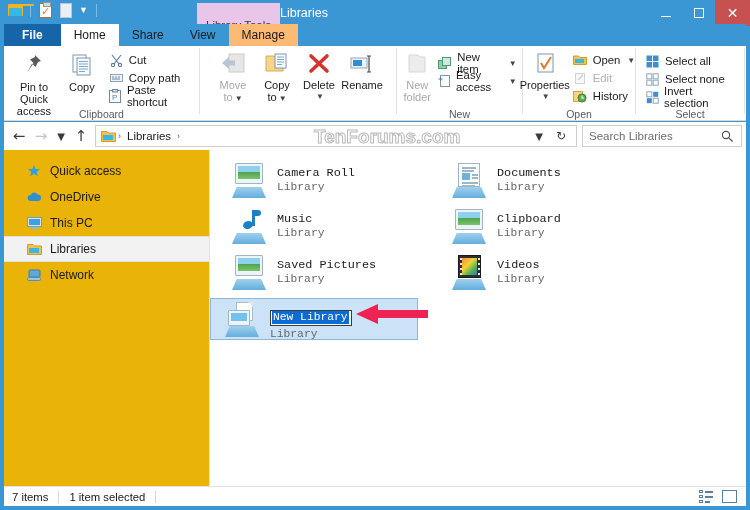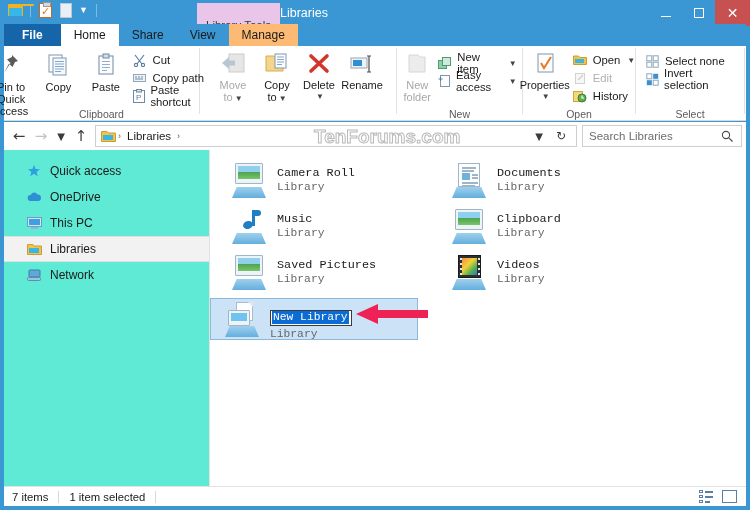--- a/index.html
+++ b/index.html
@@ -108,21 +108,21 @@
   .searchbox .sph { font-size: 11.5px; color: #6d6d6d; flex: 1; }
   .watermark {
     position: absolute; left: 314px; top: 126px; font-size: 19px; font-weight: bold;
     color: transparent; -webkit-text-stroke: 1px #b9b9b9;
     font-family: "Liberation Sans", sans-serif; letter-spacing: 0px; pointer-events: none;
     z-index: 6;
   }
   
   .body { position: absolute; left: 4px; top: 150px; width: 742px; height: 336px;
     background: #ffffff; display: flex; }
-  .navpane { width: 206px; height: 336px; background: #5eead4; border-right: 1px solid #e2e2e2;
+  .navpane { width: 206px; height: 336px; background: #eab308; border-right: 1px solid #e2e2e2;
     padding-top: 8px; }
   .navitem { height: 26px; display: flex; align-items: center; padding-left: 22px; gap: 8px;
     font-size: 12px; color: #1a1a1a; }
   .navitem.sel { background: #f2f2f2; border: 1px solid #e0e0e0; border-left: none; border-right: none; }
   .navicon { width: 16px; height: 16px; display: flex; align-items: center; justify-content: center; }
   .content { flex: 1; position: relative; background: #ffffff; }
   .tile { position: absolute; width: 205px; height: 40px; display: flex; align-items: center;
     padding: 2px 4px; font-family: Liberation Mono, monospace; }
   .tile.sel { background: #cce3f7; border: 1px solid #8cb8dd; }
   .tile-ico { width: 40px; height: 38px; position: relative; flex: none; margin-right: 7px; }
@@ -245,33 +245,20 @@
             <g fill="#7fa8cf">
                 <rect x="10" y="9" width="9" height="1"></rect>
                 <rect x="10" y="11.5" width="9" height="1"></rect>
                 <rect x="10" y="14" width="9" height="1"></rect>
                 <rect x="10" y="16.5" width="9" height="1"></rect>
                 <rect x="10" y="19" width="6" height="1"></rect>
               </g>
           </svg>
           <span class="lbl">Copy</span>
         </div>
-        <div class="bigbtn">
-          <svg width="26" height="26" viewBox="0 0 26 26">
-            <rect x="6" y="4" width="14" height="18" fill="#fdfdfd" stroke="#6f8aa3"></rect>
-            <rect x="10" y="2" width="6" height="4" fill="#d3dde6" stroke="#6f8aa3"></rect>
-            <g fill="#8fb2d4">
-                <rect x="9" y="9" width="8" height="1"></rect>
-                <rect x="9" y="12" width="8" height="1"></rect>
-                <rect x="9" y="15" width="8" height="1"></rect>
-                <rect x="9" y="18" width="5" height="1"></rect>
-              </g>
-          </svg>
-          <span class="lbl">Paste</span>
-        </div>
         <div class="smallcol">
           <div class="smallbtn">
             <span class="sico">
               <svg width="13" height="13" viewBox="0 0 13 13">
                   <path d="M2 1 L9 10 M11 1 L4 10" stroke="#5a7fa5" fill="none" stroke-width="1.2"></path>
                   <circle cx="3" cy="11" r="1.6" fill="none" stroke="#5a7fa5" stroke-width="1.1"></circle>
                   <circle cx="10" cy="11" r="1.6" fill="none" stroke="#5a7fa5" stroke-width="1.1"></circle>
                 </svg>
             </span>
             <span>Cut</span>
@@ -427,20 +414,31 @@
           </div>
         </div>
       </div>
       <div class="grp-label">Open</div>
     </div>
     <div class="grp-sep"></div>
 
     <div class="grp" style="width:108px; align-items:flex-start;">
       <div class="grp-body">
         <div class="smallcol" style="padding-top:3px;">
+          <div class="smallbtn">
+            <span class="sico">
+              <svg width="13" height="13" viewBox="0 0 13 13">
+                  <rect x="0.5" y="0.5" width="5.5" height="5.5" fill="#3f8fd0"></rect>
+                  <rect x="7" y="0.5" width="5.5" height="5.5" fill="#3f8fd0"></rect>
+                  <rect x="0.5" y="7" width="5.5" height="5.5" fill="#3f8fd0"></rect>
+                  <rect x="7" y="7" width="5.5" height="5.5" fill="#3f8fd0"></rect>
+                </svg>
+            </span>
+            <span>Select all</span>
+          </div>
           <div class="smallbtn">
             <span class="sico">
               <svg width="13" height="13" viewBox="0 0 13 13">
                   <g fill="none" stroke="#8fa6bb">
                     <rect x="0.8" y="0.8" width="5" height="5"></rect>
                     <rect x="7.2" y="0.8" width="5" height="5"></rect>
                     <rect x="0.8" y="7.2" width="5" height="5"></rect>
                     <rect x="7.2" y="7.2" width="5" height="5"></rect>
                   </g>
                 </svg>

